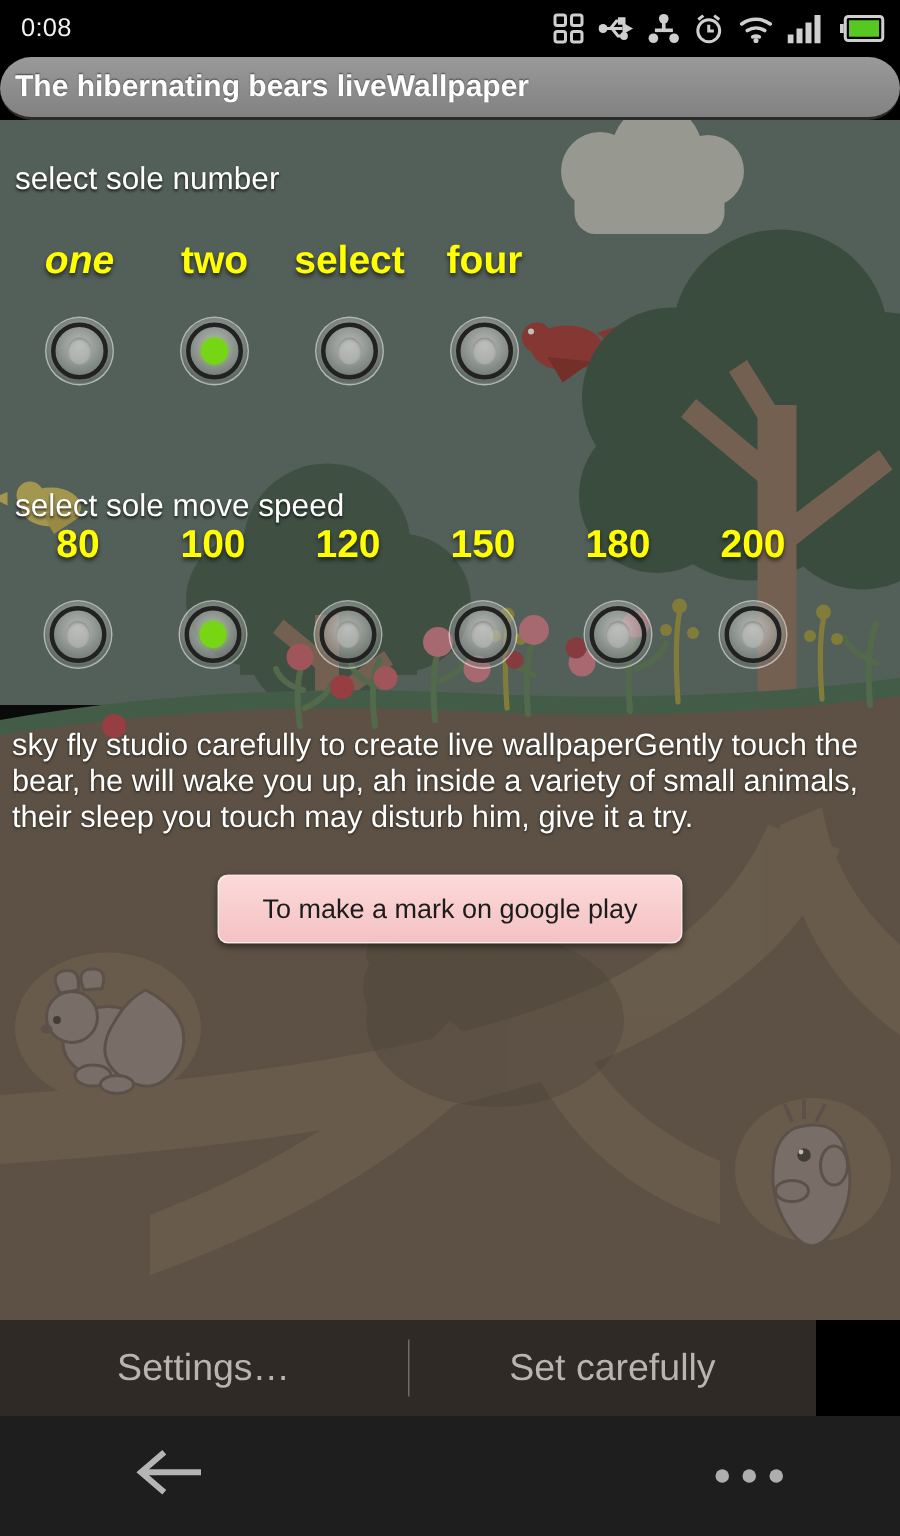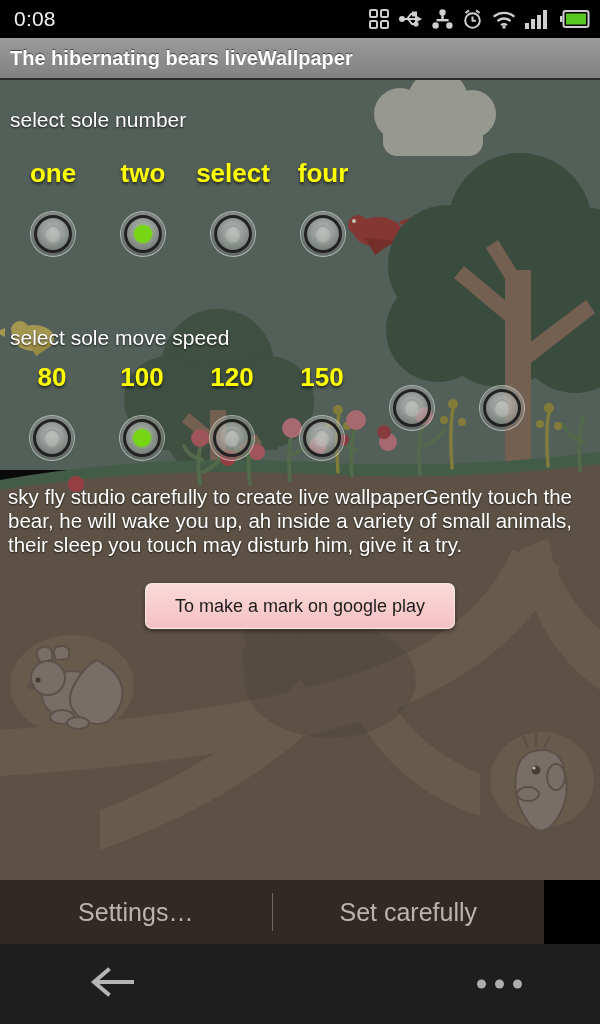--- a/index.html
+++ b/index.html
@@ -10,30 +10,30 @@
     overflow:hidden;
   }
   #screen { position:relative; width:600px; height:1024px; overflow:hidden; }
 
   
   .statusbar {
     position:absolute; left:0; top:0; width:600px; height:38px;
     background:#000; display:flex; align-items:center;
     padding:0 10px 0 14px;
   }
-  .status-clock { color:#f2f2f2; font-size:21px; letter-spacing:.2px; }
+  .status-clock { color:#f2f2f2; font-size:17px; letter-spacing:.2px; }
   .status-icons { margin-left:auto; display:flex; align-items:center; gap:9px; }
   .sicon { display:block; }
 
   
   .titlebar {
     position:absolute; left:0; top:38px; width:600px; height:42px;
     background:linear-gradient(180deg,#9a9a9a 0%, #8c8c8c 55%, #828282 100%);
     border-bottom:2px solid #2b2b2b;
-    display:flex; align-items:center; padding-left:10px;
+    display:flex; align-items:center; padding-left:10px;border-radius:21px;
   }
   .titlebar .ttext {
     color:#fff; font-size:20px; font-weight:bold;
     text-shadow:0 -1px 1px rgba(0,0,0,.55);
   }
 
   
   .wallpaper {
     position:absolute; left:0; top:80px; width:600px; height:800px;
     overflow:hidden;
@@ -374,21 +374,21 @@
 
   <div class="titlebar">
     <span class="ttext">The hibernating bears liveWallpaper</span>
   </div>
 
   <div class="content">
 
     <span class="section-label" style="top:28px;">select sole number</span>
 
     <div class="opt-row" id="row-number" style="top:78px; height:120px;">
-        <div class="opt-cell" style="left: 8px; width: 90px;">
+        <div class="opt-cell" style="left: 8px; width: 90px; font-style: italic;">
           <span class="opt-label">one</span>
           <div class="radio">
             <span class="dot"></span>
           </div>
         </div>
         <div class="opt-cell" style="left: 98px; width: 90px;">
           <span class="opt-label">two</span>
           <div class="radio sel">
             <span class="dot"></span>
           </div>
@@ -402,21 +402,21 @@
         <div class="opt-cell" style="left: 278px; width: 90px;">
           <span class="opt-label">four</span>
           <div class="radio">
             <span class="dot"></span>
           </div>
         </div>
       </div>
 
     <span class="section-label" style="top:218px;margin-top:28px;">select sole move speed</span>
 
-    <div class="opt-row" id="row-speed" style="top:282px; height:120px;">
+    <div class="opt-row" id="row-speed" style="top:267px; height:120px;">
         <div class="opt-cell" style="left: 7px; width: 90px;">
           <span class="opt-label">80</span>
           <div class="radio">
             <span class="dot"></span>
           </div>
         </div>
         <div class="opt-cell" style="left: 97px; width: 90px;">
           <span class="opt-label">100</span>
           <div class="radio sel">
             <span class="dot"></span>
@@ -428,25 +428,27 @@
             <span class="dot"></span>
           </div>
         </div>
         <div class="opt-cell" style="left: 277px; width: 90px;">
           <span class="opt-label">150</span>
           <div class="radio">
             <span class="dot"></span>
           </div>
         </div>
         <div class="opt-cell" style="left: 367px; width: 90px;">
+          <span class="opt-label">180</span>
           <div class="radio">
             <span class="dot"></span>
           </div>
         </div>
         <div class="opt-cell" style="left: 457px; width: 90px;">
+          <span class="opt-label">200</span>
           <div class="radio">
             <span class="dot"></span>
           </div>
         </div>
       </div>
 
     <p class="description" style="top:405px;">sky fly studio carefully to create live wallpaperGently touch the bear, he will wake you up, ah inside a variety of small animals, their sleep you touch may disturb him, give it a try.</p>
 
     <div class="mark-btn" style="left:145px; top:503px; width:310px; height:46px;">To make a mark on google play</div>
   </div>

